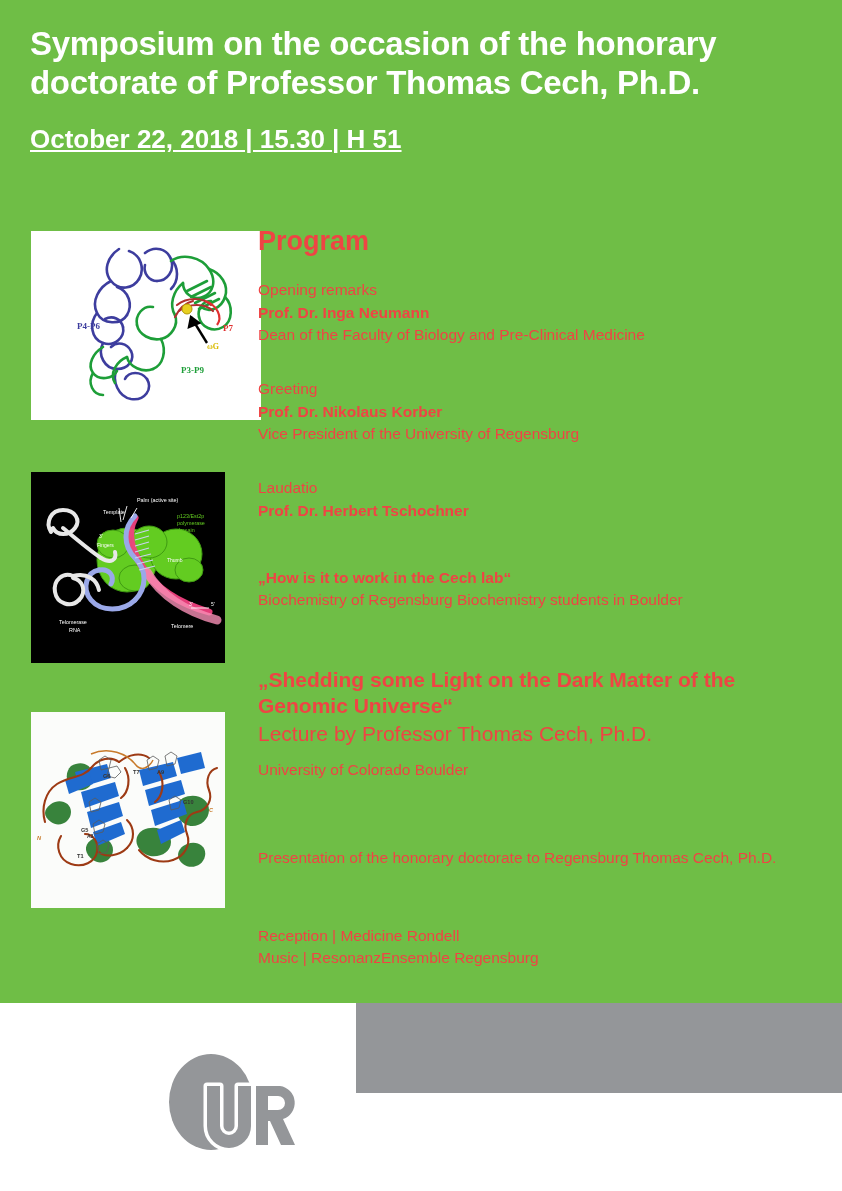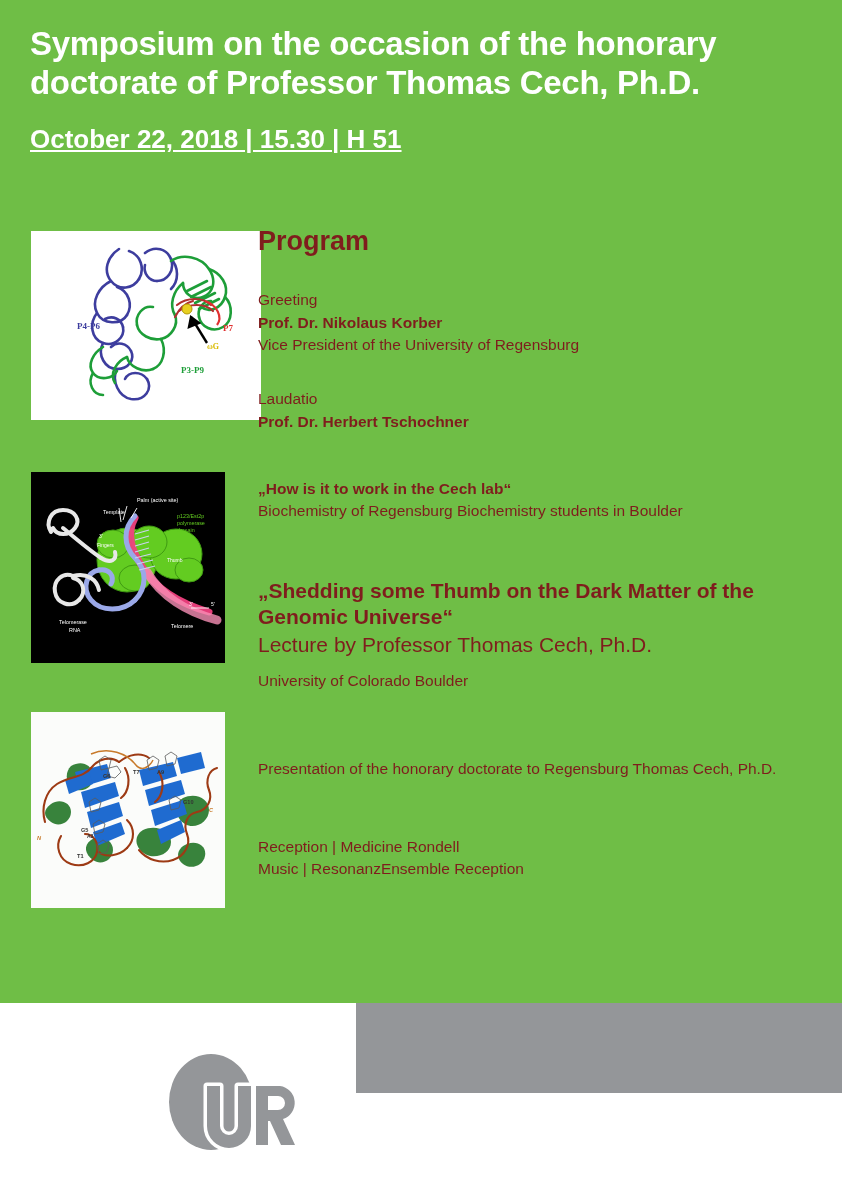--- a/index.html
+++ b/index.html
@@ -69,21 +69,21 @@
   #fig-protein   { top: 712px; height: 196px; }
 
   .fig-svg { display:block; width: 100%; height: 100%; }
 
   
   .program {
     position: absolute;
     left: 258px;
     top: 225px;
     width: 570px;
-    color: #7f1d1d;
+    color: #ef4444;
   }
   .program-heading {
     font-size: 27px;
     font-weight: bold;
     line-height: 32px;
     margin: 0 0 22px 0;
   }
   .block { margin-bottom: 22px; }
   .line-reg {
     font-size: 15.5px;
@@ -313,20 +313,25 @@
         <text x="152" y="92" fill="#333333">G10</text>
         <text x="126" y="62" fill="#333333">A9</text>
         <text x="56" y="126" fill="#333333" font-size="5">A3</text>
       </g>
     </svg>
   </div>
 
   <div class="program">
     <div class="program-heading">Program</div>
 
+    <div class="block">
+      <div class="line-reg">Opening remarks</div>
+      <div class="line-bold">Prof. Dr. Inga Neumann</div>
+      <div class="line-reg">Dean of the Faculty of Biology and Pre-Clinical Medicine</div>
+    </div>
 
     <div class="gap-s"></div>
 
     <div class="block">
       <div class="line-reg">Greeting</div>
       <div class="line-bold">Prof. Dr. Nikolaus Korber</div>
       <div class="line-reg">Vice President of the University of Regensburg</div>
     </div>
 
     <div class="gap-s"></div>
@@ -339,38 +344,38 @@
     <div class="gap-m"></div>
 
     <div class="block">
       <div class="line-bold">„How is it to work in the Cech lab“</div>
       <div class="line-reg">Biochemistry of Regensburg Biochemistry students in Boulder</div>
     </div>
 
     <div class="gap-l"></div>
 
     <div class="block">
-      <div class="lecture-title">„Shedding some Thumb on the Dark Matter of the</div>
+      <div class="lecture-title">„Shedding some Light on the Dark Matter of the</div>
       <div class="lecture-title">Genomic Universe“</div>
       <div class="lecture-by">Lecture by Professor Thomas Cech, Ph.D.</div>
       <div style="height:10px"></div>
       <div class="line-reg">University of Colorado Boulder</div>
     </div>
 
     <div class="gap-xl"></div>
 
     <div class="block">
       <div class="line-reg">Presentation of the honorary doctorate to Regensburg Thomas Cech, Ph.D.</div>
     </div>
 
     <div class="gap-l"></div>
 
     <div class="block">
       <div class="line-reg">Reception | Medicine Rondell</div>
-      <div class="line-reg">Music | ResonanzEnsemble Reception</div>
+      <div class="line-reg">Music | ResonanzEnsemble Regensburg</div>
     </div>
   </div>
 
   <div class="gray-bar"></div>
 
   <div class="logo">
     <svg viewBox="0 0 170 115" xmlns="http://www.w3.org/2000/svg">
       <defs>
         <mask id="urmask">
           <rect x="0" y="0" width="170" height="115" fill="#ffffff"></rect>

